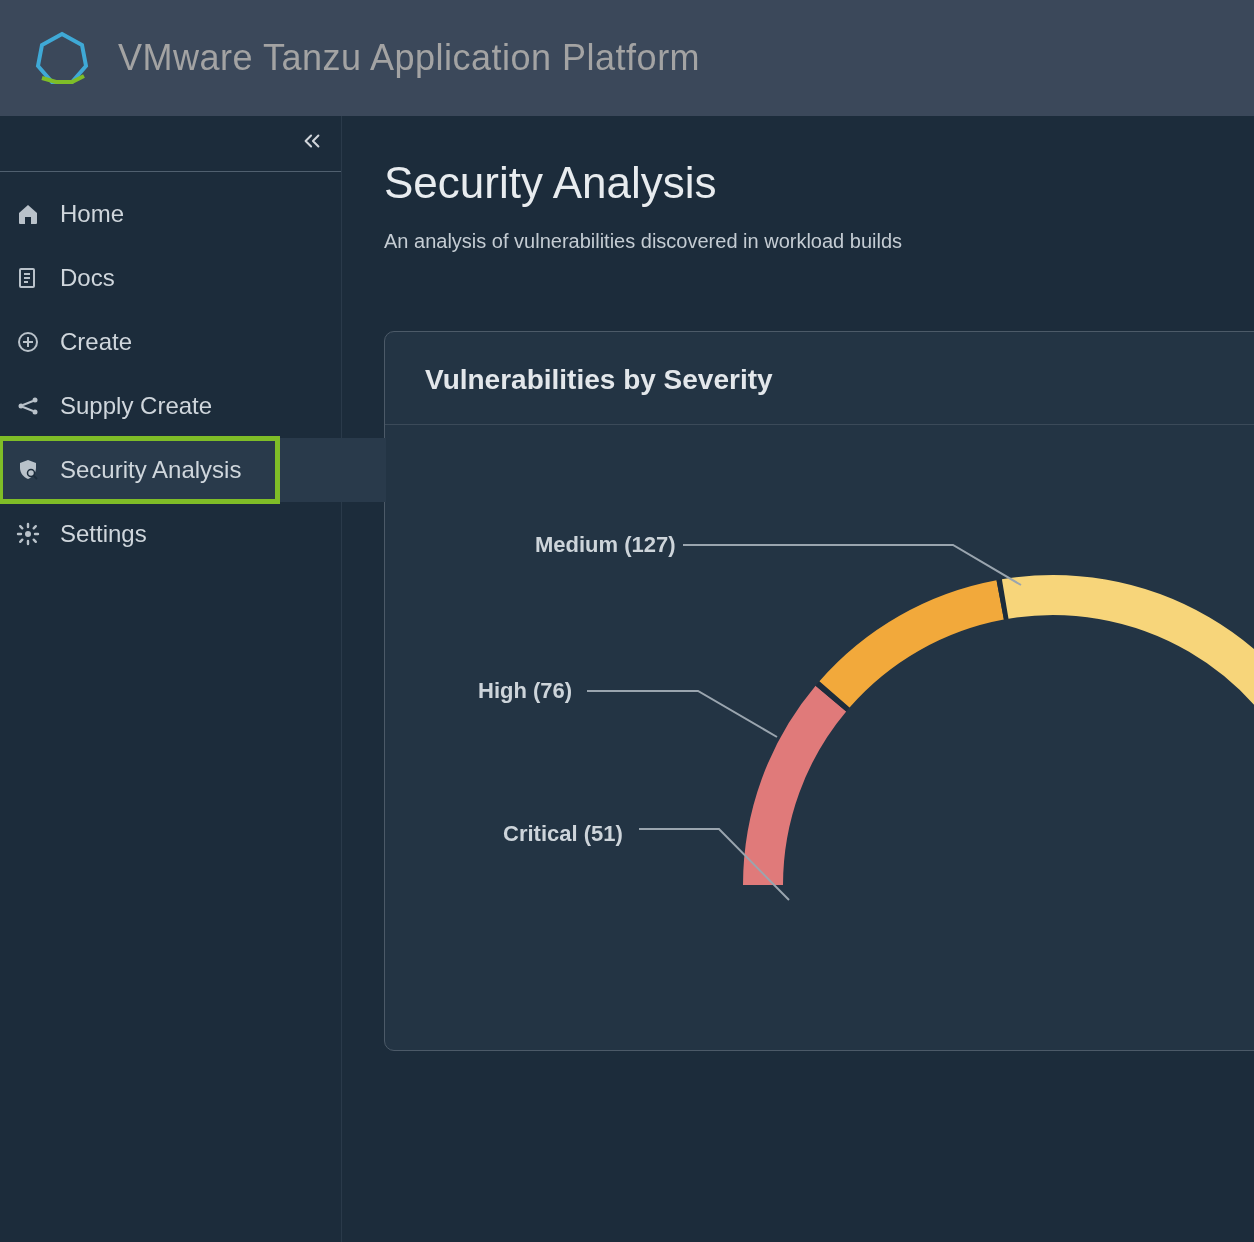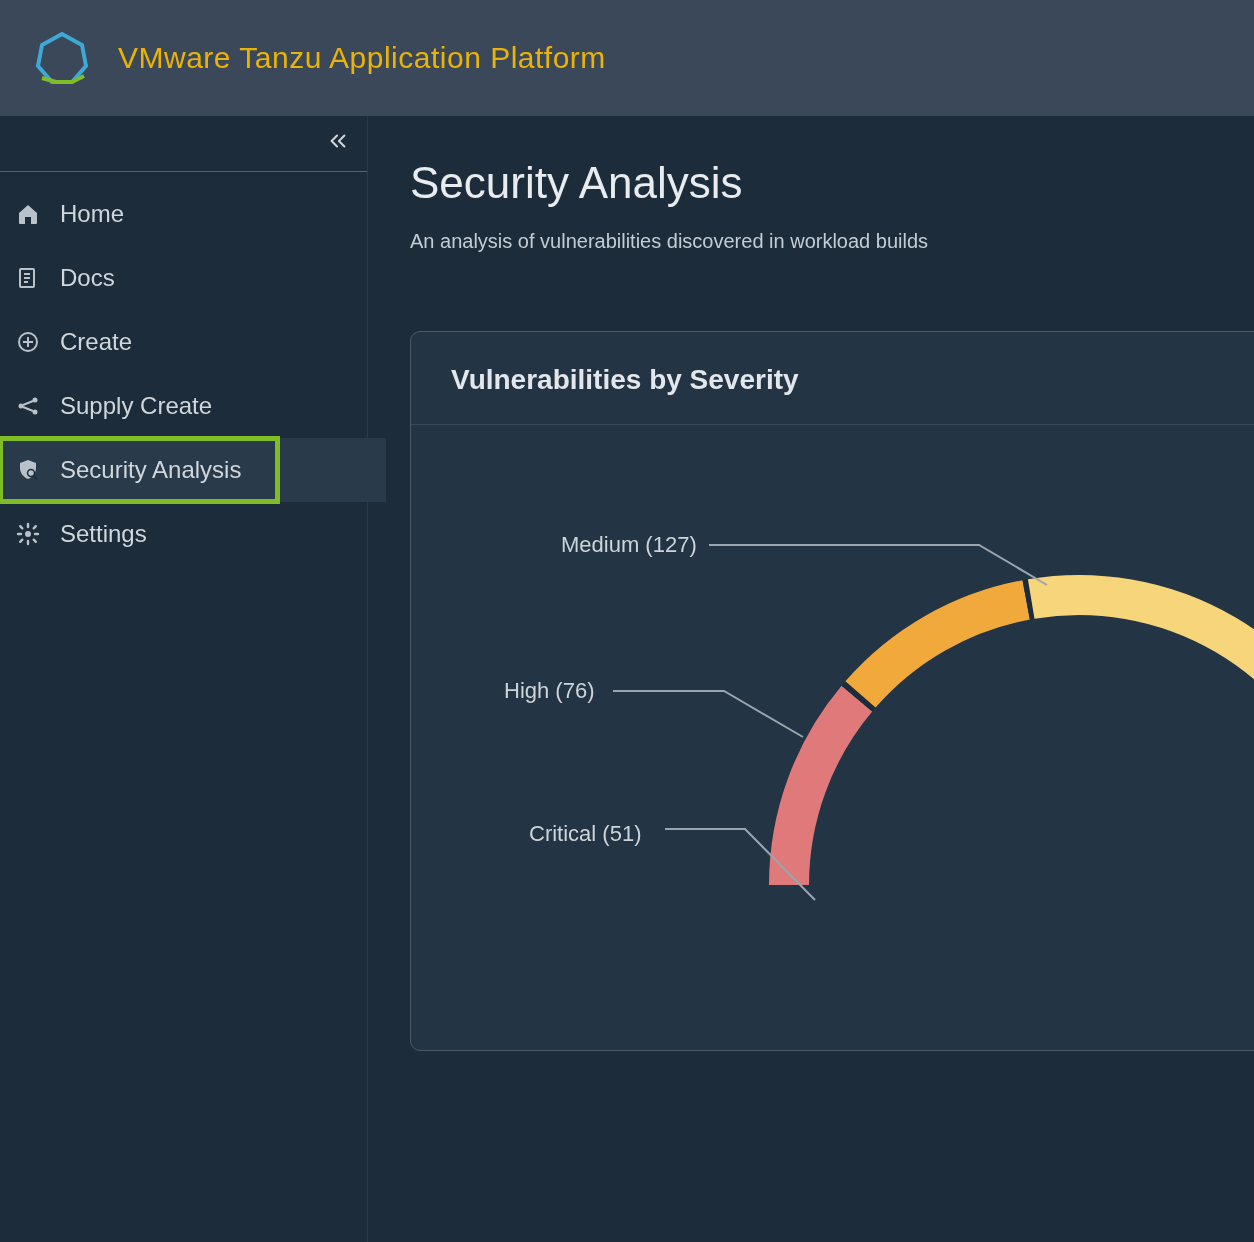--- a/index.html
+++ b/index.html
@@ -15,35 +15,35 @@
   .header {
     height: 116px;
     background: #3b485a;
     display: flex;
     align-items: center;
     padding-left: 34px;
     gap: 28px;
   }
   .logo-wrap { display: flex; align-items: center; }
   .app-title {
-    color: #eab308;
-    font-size: 30px;
+    color: #a3a3a3;
+    font-size: 36px;
     font-weight: 400;
     letter-spacing: 0.5px;
   }
 
   
   .body {
     display: flex;
     height: calc(100% - 116px);
   }
 
   
   .sidebar {
-    width: 368px;
+    width: 342px;
     background: #1c2c3b;
     border-right: 1px solid #2a3a4a;
     display: flex;
     flex-direction: column;
     flex-shrink: 0;
   }
   .sidebar-collapse-row {
     height: 56px;
     display: flex;
     align-items: center;
@@ -151,20 +151,21 @@
     width: 640px;
     height: 640px;
   }
   .donut svg { width: 100%; height: 100%; overflow: visible; }
 
   .callout {
     position: absolute;
     color: #cdd4da;
     font-size: 22px;
     white-space: nowrap;
+    font-weight: bold;
   }
   .callout-line {
     stroke: #9aa5af;
     stroke-width: 2;
     fill: none;
   }
 </style>
 </head>
 <body>
 

